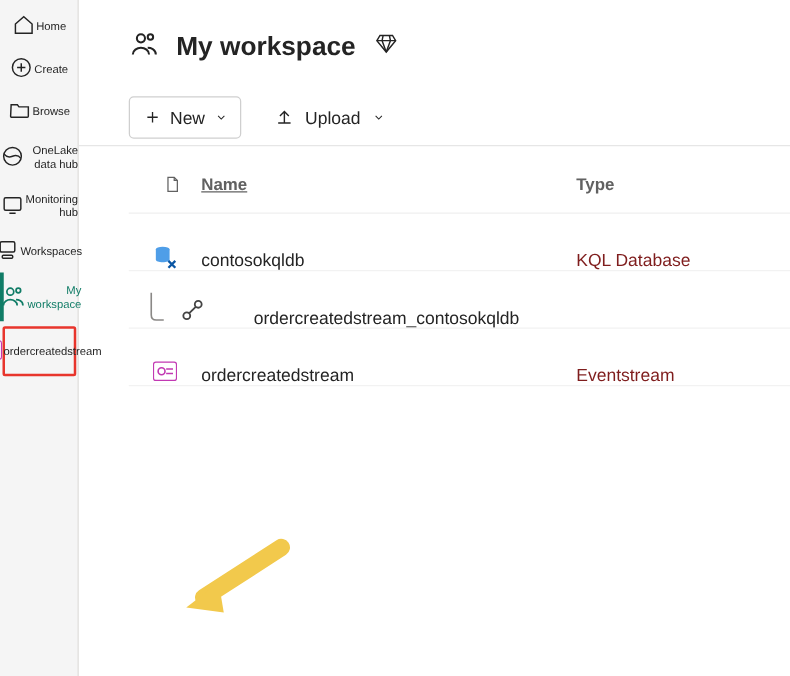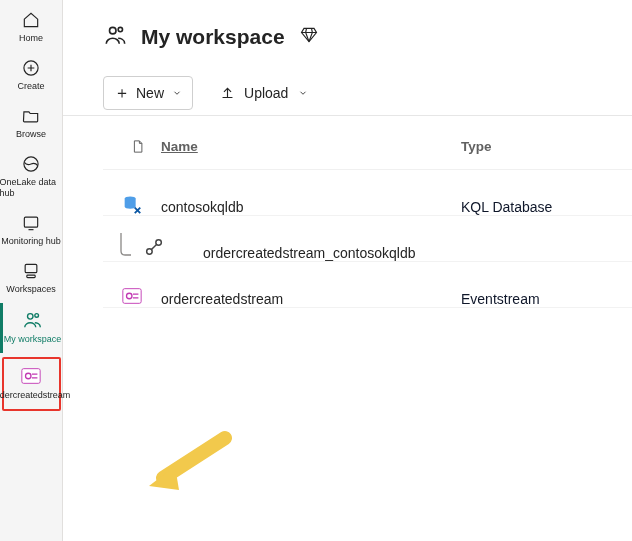--- a/index.html
+++ b/index.html
@@ -1,19 +1,19 @@
 <!DOCTYPE html>
 <html><head>
 <meta charset="utf-8">
 <style>
   * { box-sizing: border-box; }
   html, body { margin: 0; padding: 0; font-family: "Segoe UI", Arial, sans-serif; color: #242424; }
   body { width: 632px; height: 541px; overflow: hidden; background: #fff; display: flex; }
   .sidebar { width: 63px; height: 100%; background: #f5f5f5; border-right: 1px solid #e1dfdd; display: flex; flex-direction: column; align-items: center; padding-top: 4px; }
-  .sidebar-item { width: 63px; display: flex; flex-direction: column; align-items: center; justify-content: center; padding: 6px 0 8px 0; cursor: pointer; text-align: left; }
+  .sidebar-item { width: 63px; display: flex; flex-direction: row; align-items: center; justify-content: center; padding: 6px 0 8px 0; cursor: pointer; text-align: right; }
   .sidebar-item .label { font-size: 9px; line-height: 11px; color: #242424; margin-top: 3px; }
   .sidebar-item.active { border-left: 3px solid #107c66; padding-left:0; }
   .sidebar-item.active .label { color: #107c66; }
   .sidebar-item.highlight { border: 2px solid #e8352c; border-radius: 2px; margin-top: 4px; width: 59px; }
   .sidebar .icon svg { display: block; }
 
   .main { flex: 1; display: flex; flex-direction: column; padding: 22px 0 0 0; position: relative; }
   .ws-header { display: flex; align-items: center; padding: 0 0 18px 40px; }
   .ws-title { font-size: 21px; font-weight: 700; margin-left: 12px; }
   .diamond { margin-left: 14px; }
@@ -28,21 +28,21 @@
 
   .table-head { display: flex; align-items: center; padding: 22px 0 14px 0; color: #616161; font-size: 13.5px; font-weight: 600; border-bottom: 1px solid #f0f0f0; }
   .col-icon { width: 58px; padding-left: 10px; display:flex; justify-content:center; }
   .col-name { width: 300px; text-decoration: underline; }
   .col-type { flex: 1; }
 
   .table-body { display: flex; flex-direction: column; }
   .row { display: flex; align-items: flex-end; min-height: 46px; border-bottom: 1px solid #f2f2f2; font-size: 14px; cursor: pointer; }
   .row .cell-icon { width: 58px; display:flex; justify-content:center; position:relative; }
   .row .cell-name { width: 300px; white-space: nowrap; overflow:hidden; text-overflow: ellipsis; }
-  .row .cell-type { flex: 1; white-space: nowrap; overflow:hidden; text-overflow: ellipsis; color:#0f172a; }
+  .row .cell-type { flex: 1; white-space: nowrap; overflow:hidden; text-overflow: ellipsis; color:#7f1d1d; }
   .row.child .cell-icon { justify-content:flex-start; padding-left: 14px; }
   .row.child .cell-name { padding-left: 42px; width: 300px; }
   .child-connector { display:flex; align-items:center; gap:10px; }
   .icon-box { width:22px; height:22px; display:flex; align-items:center; justify-content:center; }
 
   .table-wrap { padding: 0 0 0 40px; }
 
   
   .arrow-annot { position: absolute; left: 82px; top: 430px; pointer-events: none; }
 

